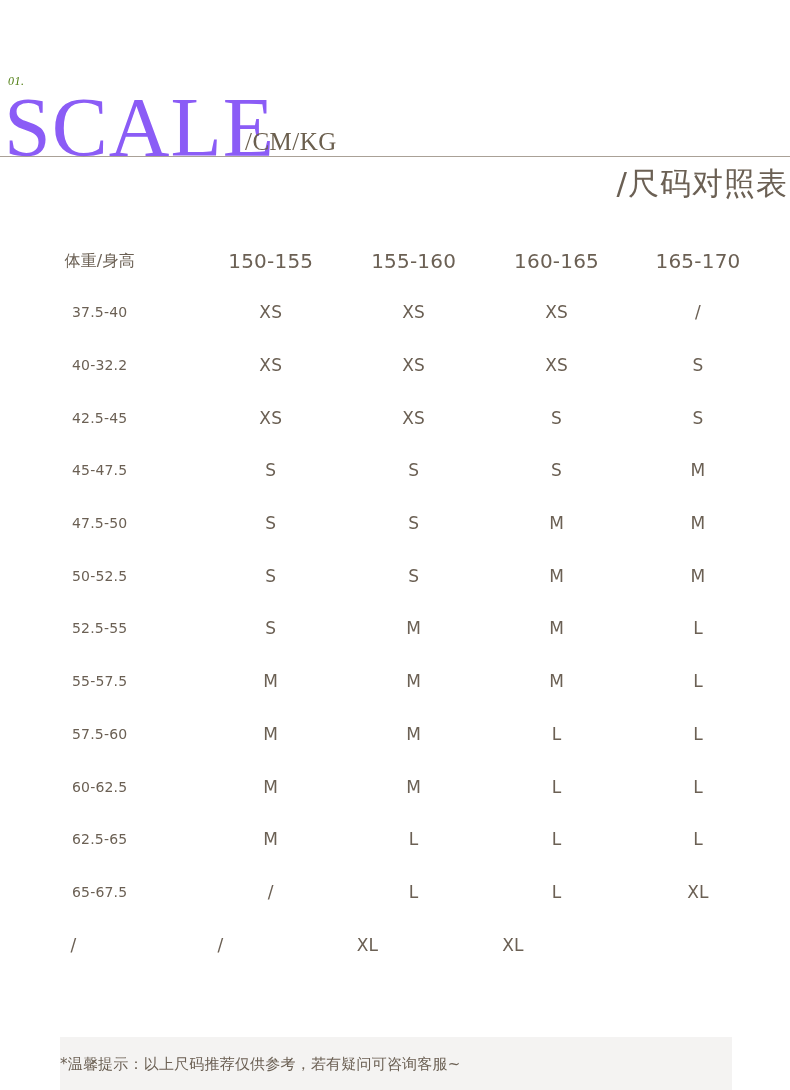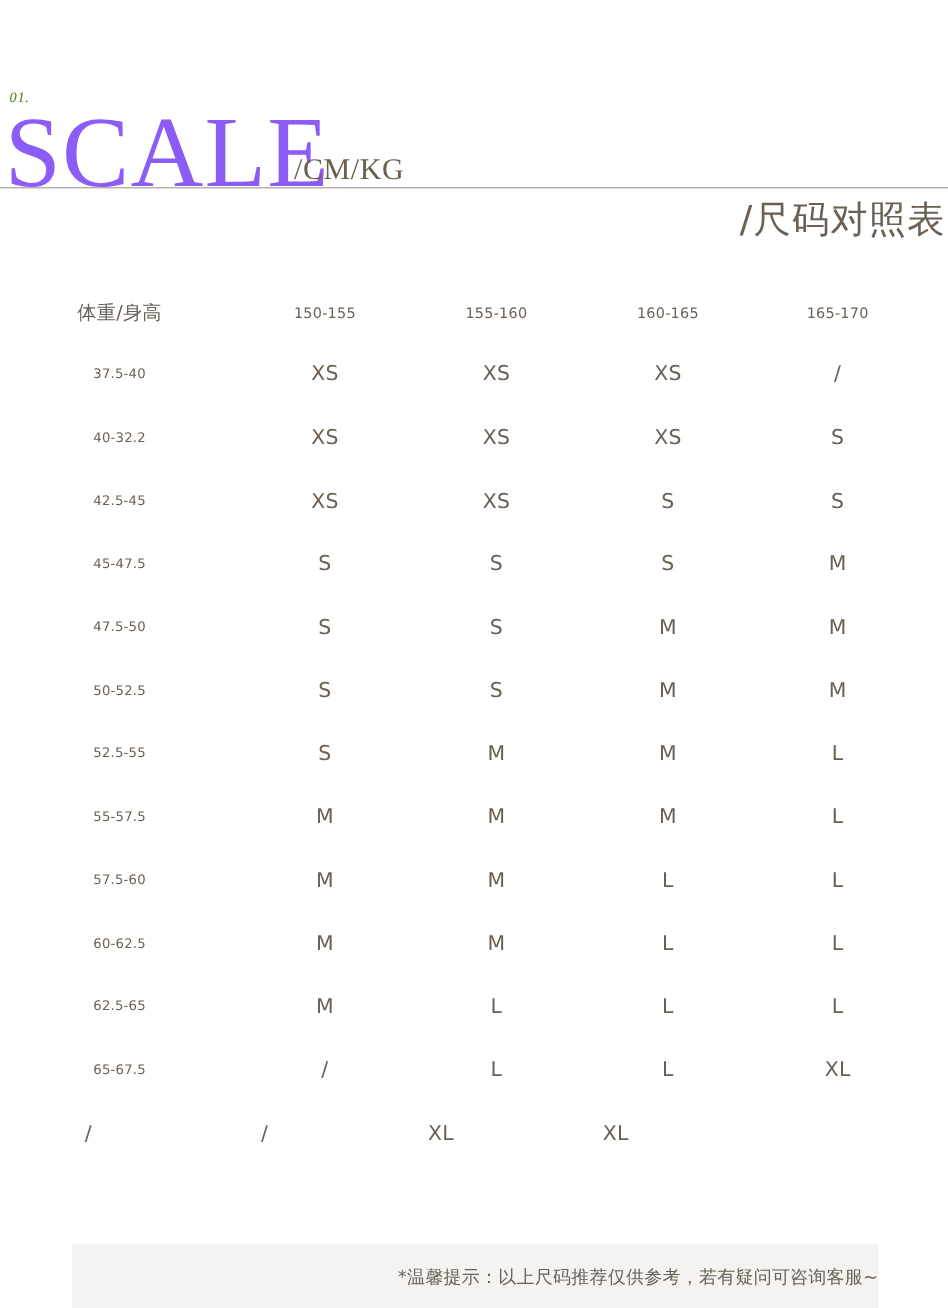--- a/index.html
+++ b/index.html
@@ -100,41 +100,41 @@
     line-height: 20px;
     letter-spacing: 0.2px;
   }
   .cell.c0 { width: 205px; }
   .cell.c1 { width: 147px; }
   .cell.c2 { width: 147px; }
   .cell.c3 { width: 147px; }
   .cell.c4 { width: 144px; }
 
   #table-head .cell {
-    font-size: 12px;
+    font-size: 20px;
     color: #6b6054;
   }
   #table-head { height: 50px; }
   #table-head .cell.c0 { font-size: 16px; }
 
   .row.data .cell.c0 {
-    font-size: 11px;
+    font-size: 14px;
   }
 
   
   #footer-note {
     position: absolute;
     left: 60px;
     top: 1037px;
     width: 672px;
     height: 53px;
     background: #f4f3f2;
     display: flex;
     align-items: center;
-    justify-content: flex-end;
+    justify-content: flex-start;
   }
   #footer-note-text {
     font-family: "DejaVu Sans", sans-serif;
     font-size: 15px;
     line-height: 20px;
     color: #6b6054;
     letter-spacing: 0.2px;
     white-space: nowrap;
   }
 </style>

